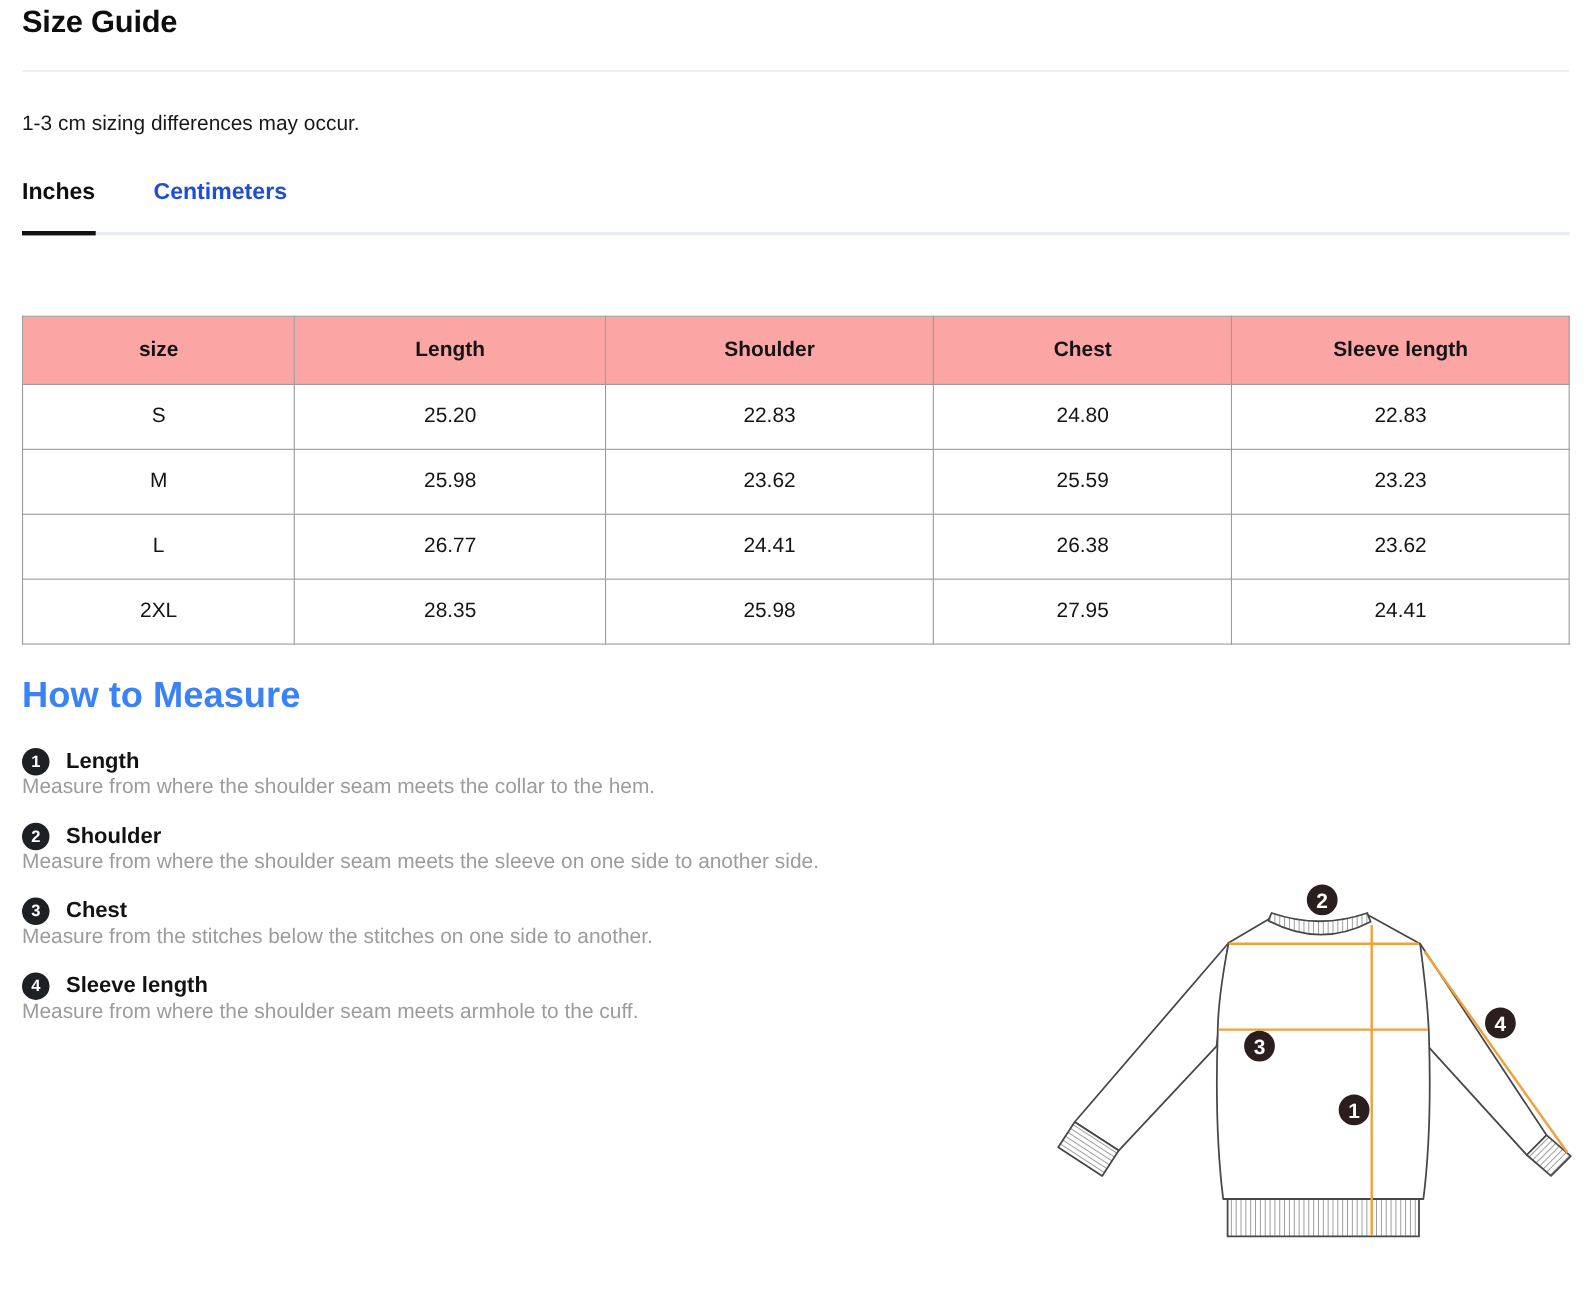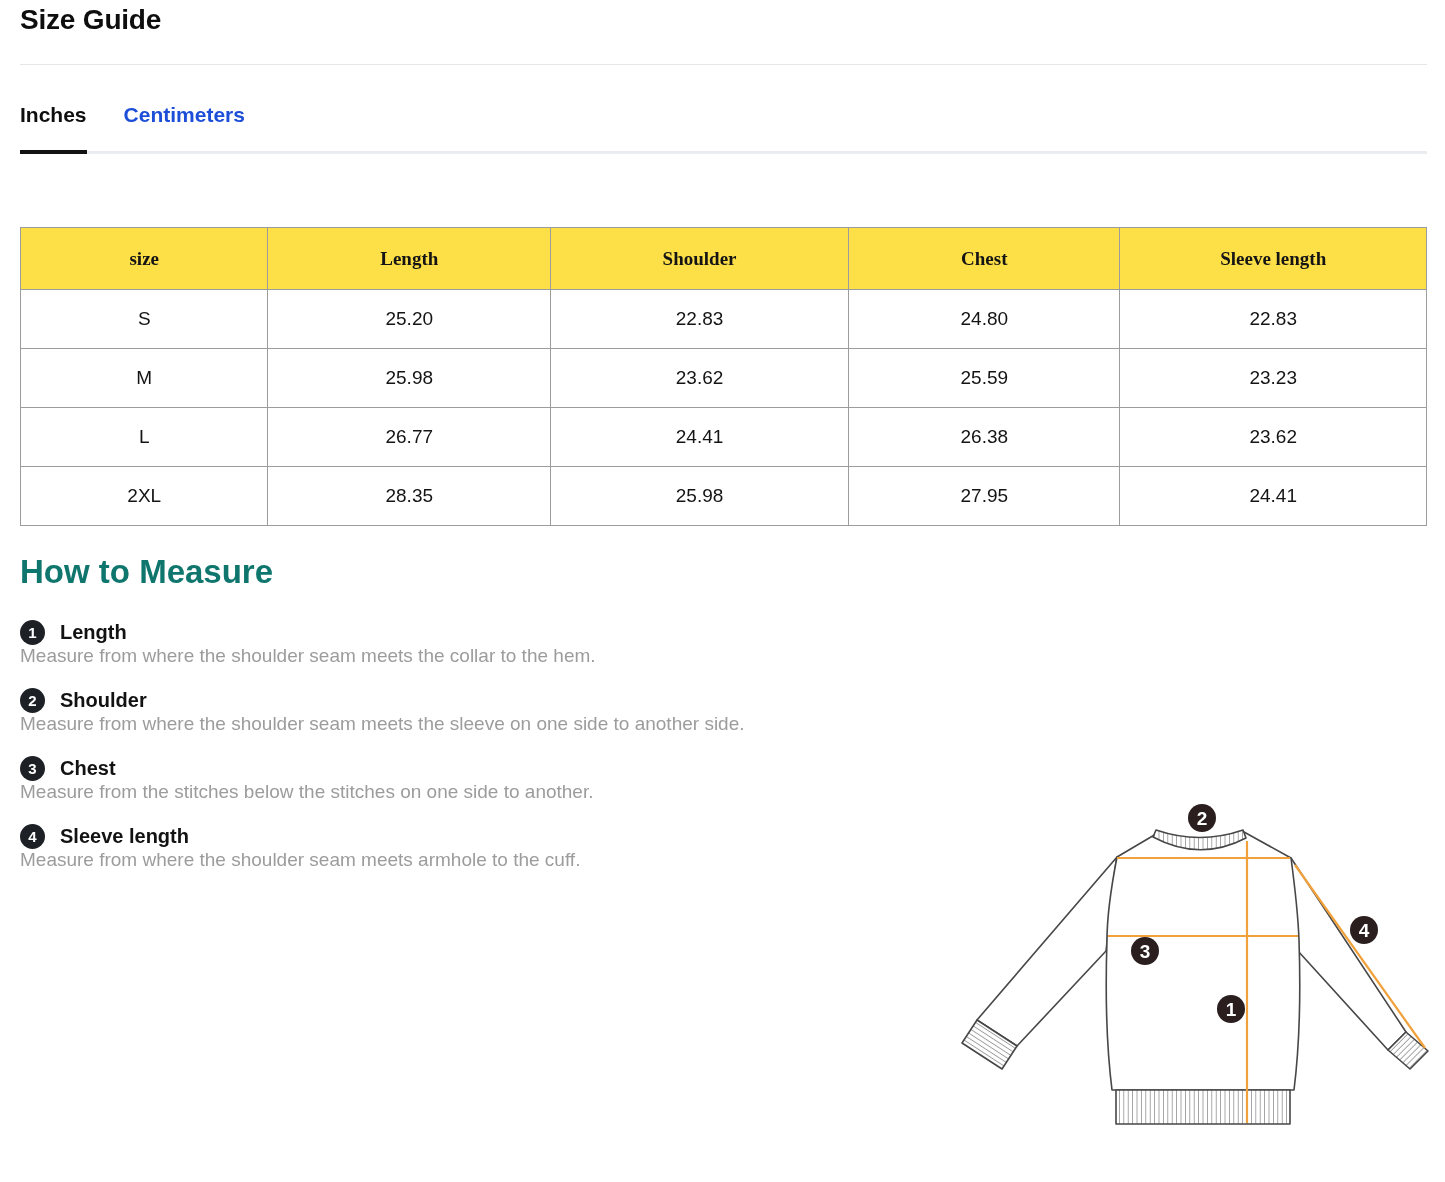--- a/index.html
+++ b/index.html
@@ -32,21 +32,21 @@
   .note {
     margin-top: 36px;
     font-size: 19px;
     line-height: 24px;
     color: #17191b;
   }
 
   
   .tabs {
     display: flex;
-    gap: 37px;
+    gap: 53px;
     margin-top: 36px;
     border-bottom: 3px solid #e9edf1;
   }
   .tab {
     position: relative;
     font-size: 21px;
     line-height: 28px;
     padding-bottom: 22px;
     cursor: pointer;
   }
@@ -68,33 +68,32 @@
     table-layout: fixed;
   }
   .size-table th, .size-table td {
     border: 1px solid #9c9c9c;
     text-align: center;
     font-size: 19px;
     color: #141414;
   }
   .size-table thead th {
     height: 62px;
-    background: #fde047;
-    font-weight: 700;
-    font-family: Liberation Serif, serif;
+    background: #fca5a5;
+    font-weight: 700;
   }
   .size-table tbody td { height: 59px; background: #fff; font-weight: 400; }
 
   
   .htm-title {
     margin-top: 26px;
     font-size: 33px;
     line-height: 40px;
     font-weight: 700;
-    color: #0f766e;
+    color: #3b82f6;
   }
   .m-item {
     display: flex;
     align-items: center;
     gap: 15px;
     margin-top: 21px;
   }
   .m-item.first { margin-top: 28px; }
   .m-bullet {
     width: 25px; height: 25px;
@@ -132,20 +131,21 @@
 </style>
 </head>
 <body>
 
 <div id="page">
   <div class="content">
 
     <h1 class="page-title">Size Guide</h1>
     <hr class="top-divider">
 
+    <p class="note">1-3 cm sizing differences may occur.</p>
 
     <div class="tabs">
       <div class="tab active">Inches</div>
       <div class="tab inactive">Centimeters</div>
     </div>
 
     <table class="size-table">
       <colgroup>
         <col style="width:17.6%">
           <col style="width:20.1%">

